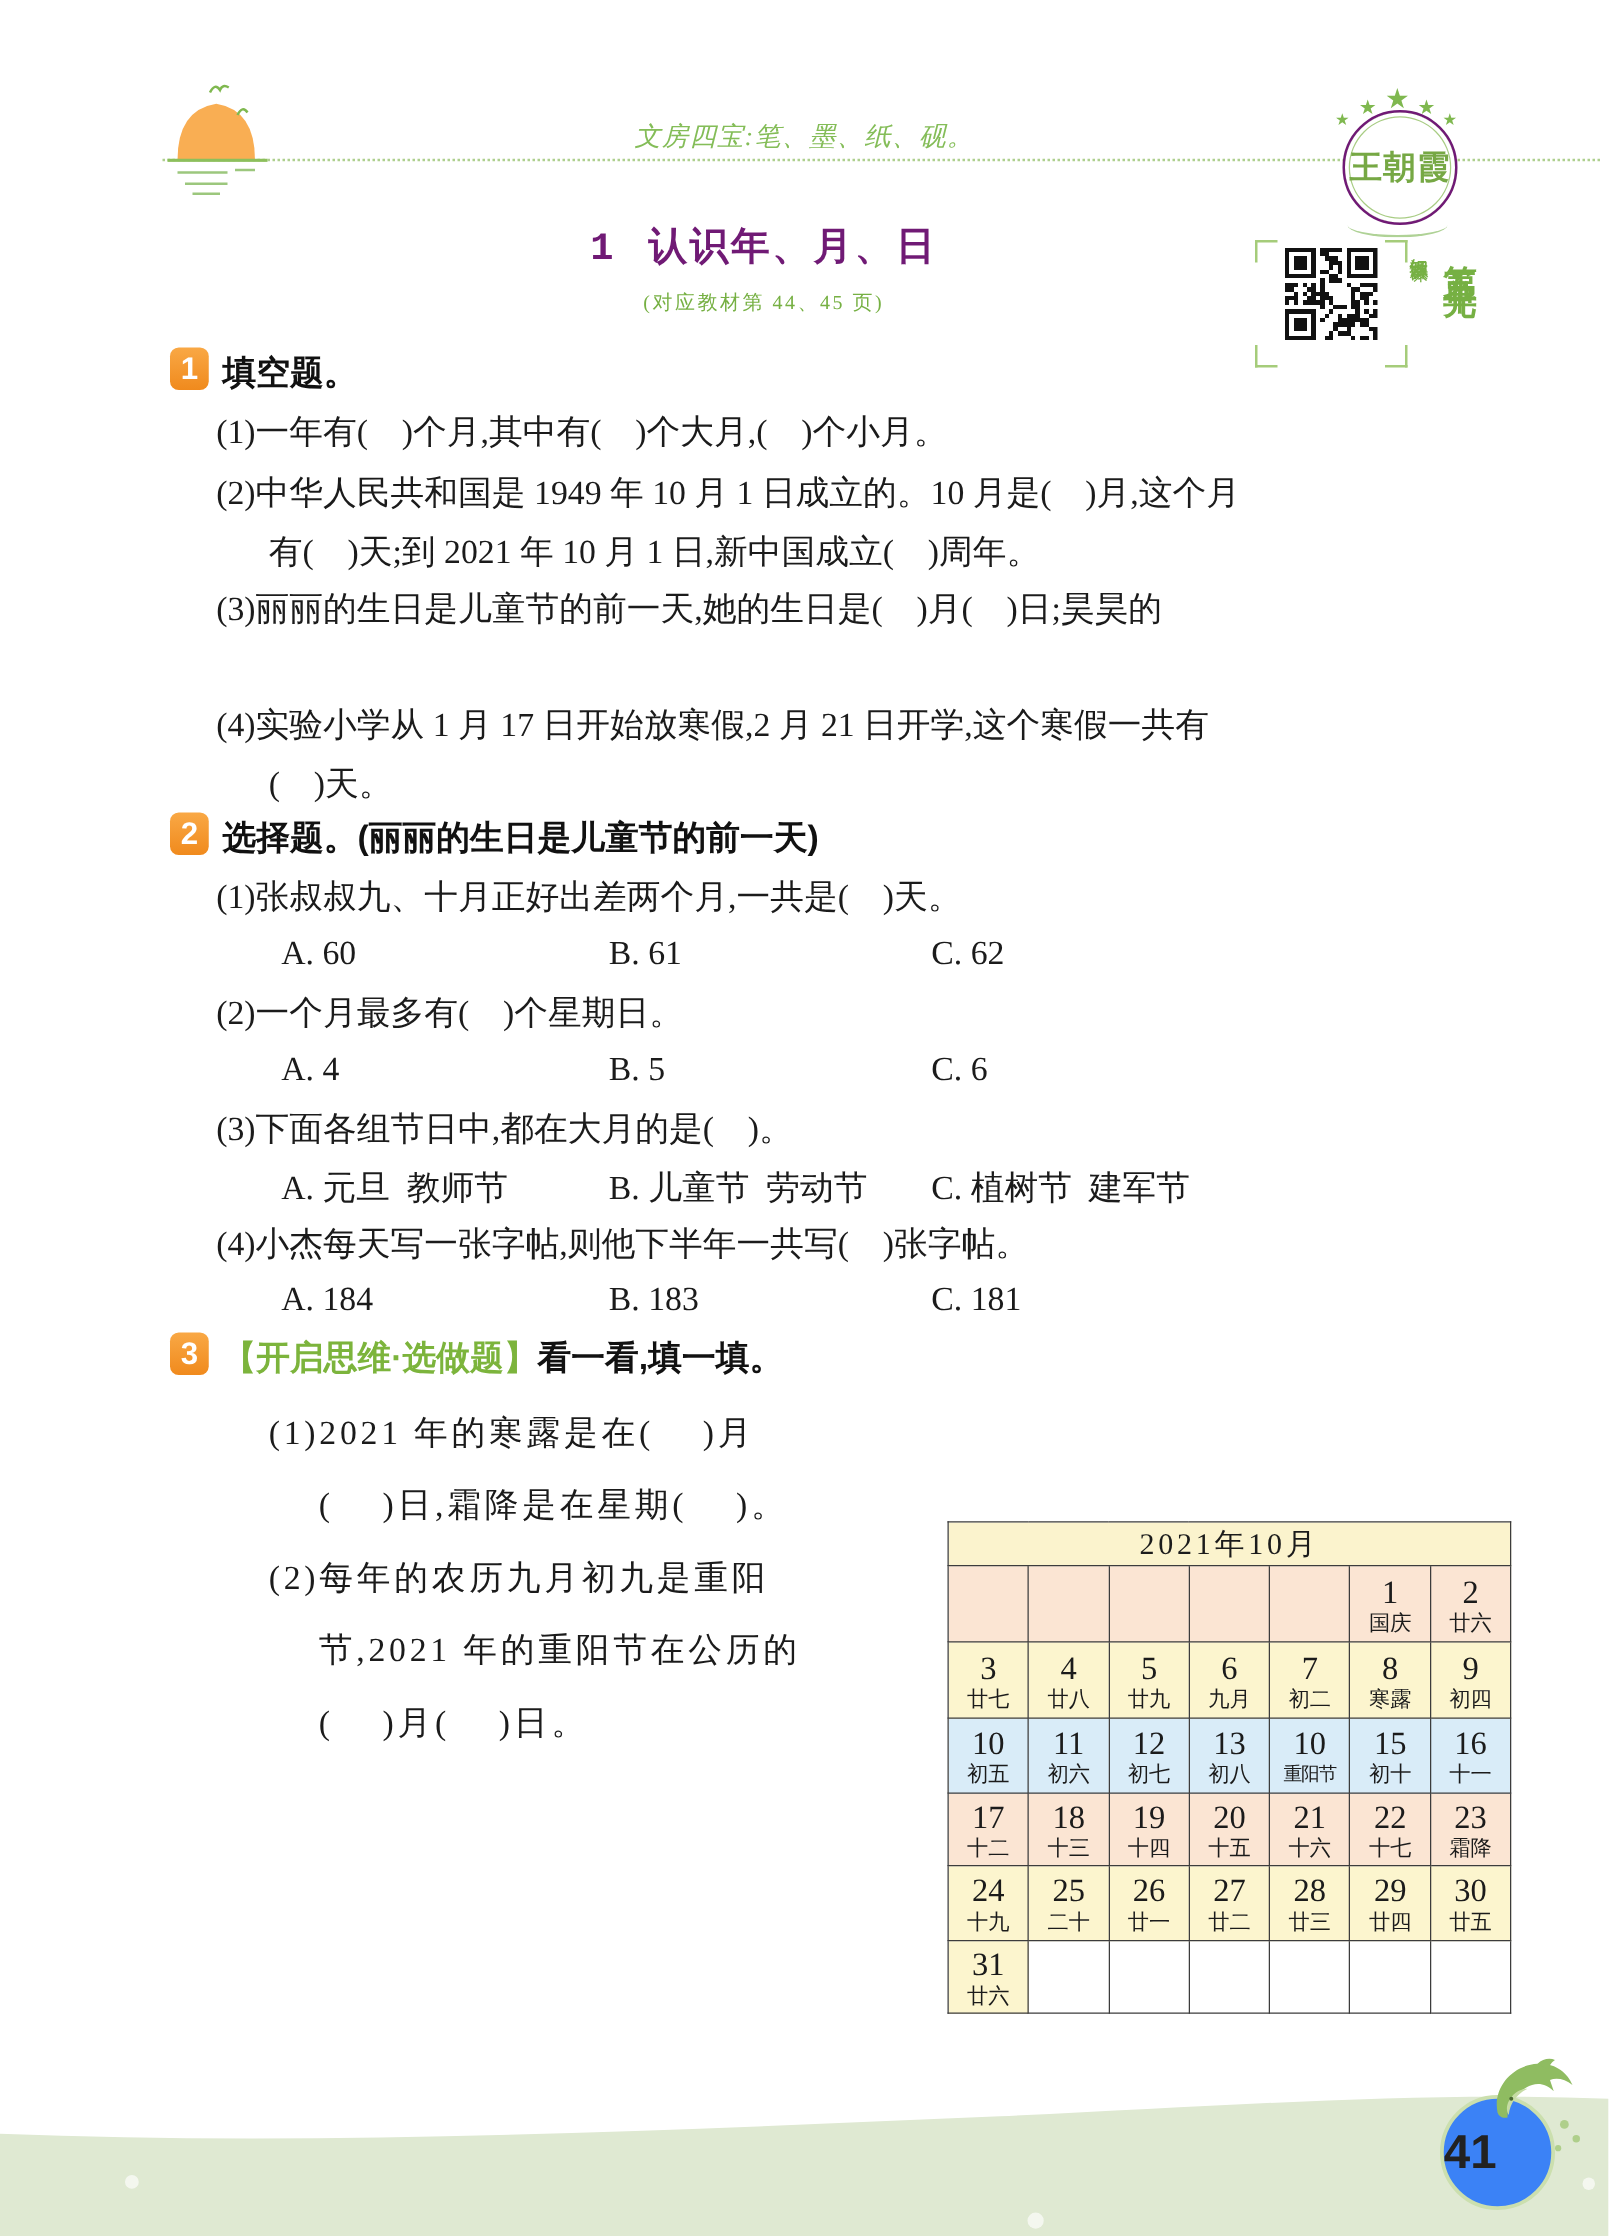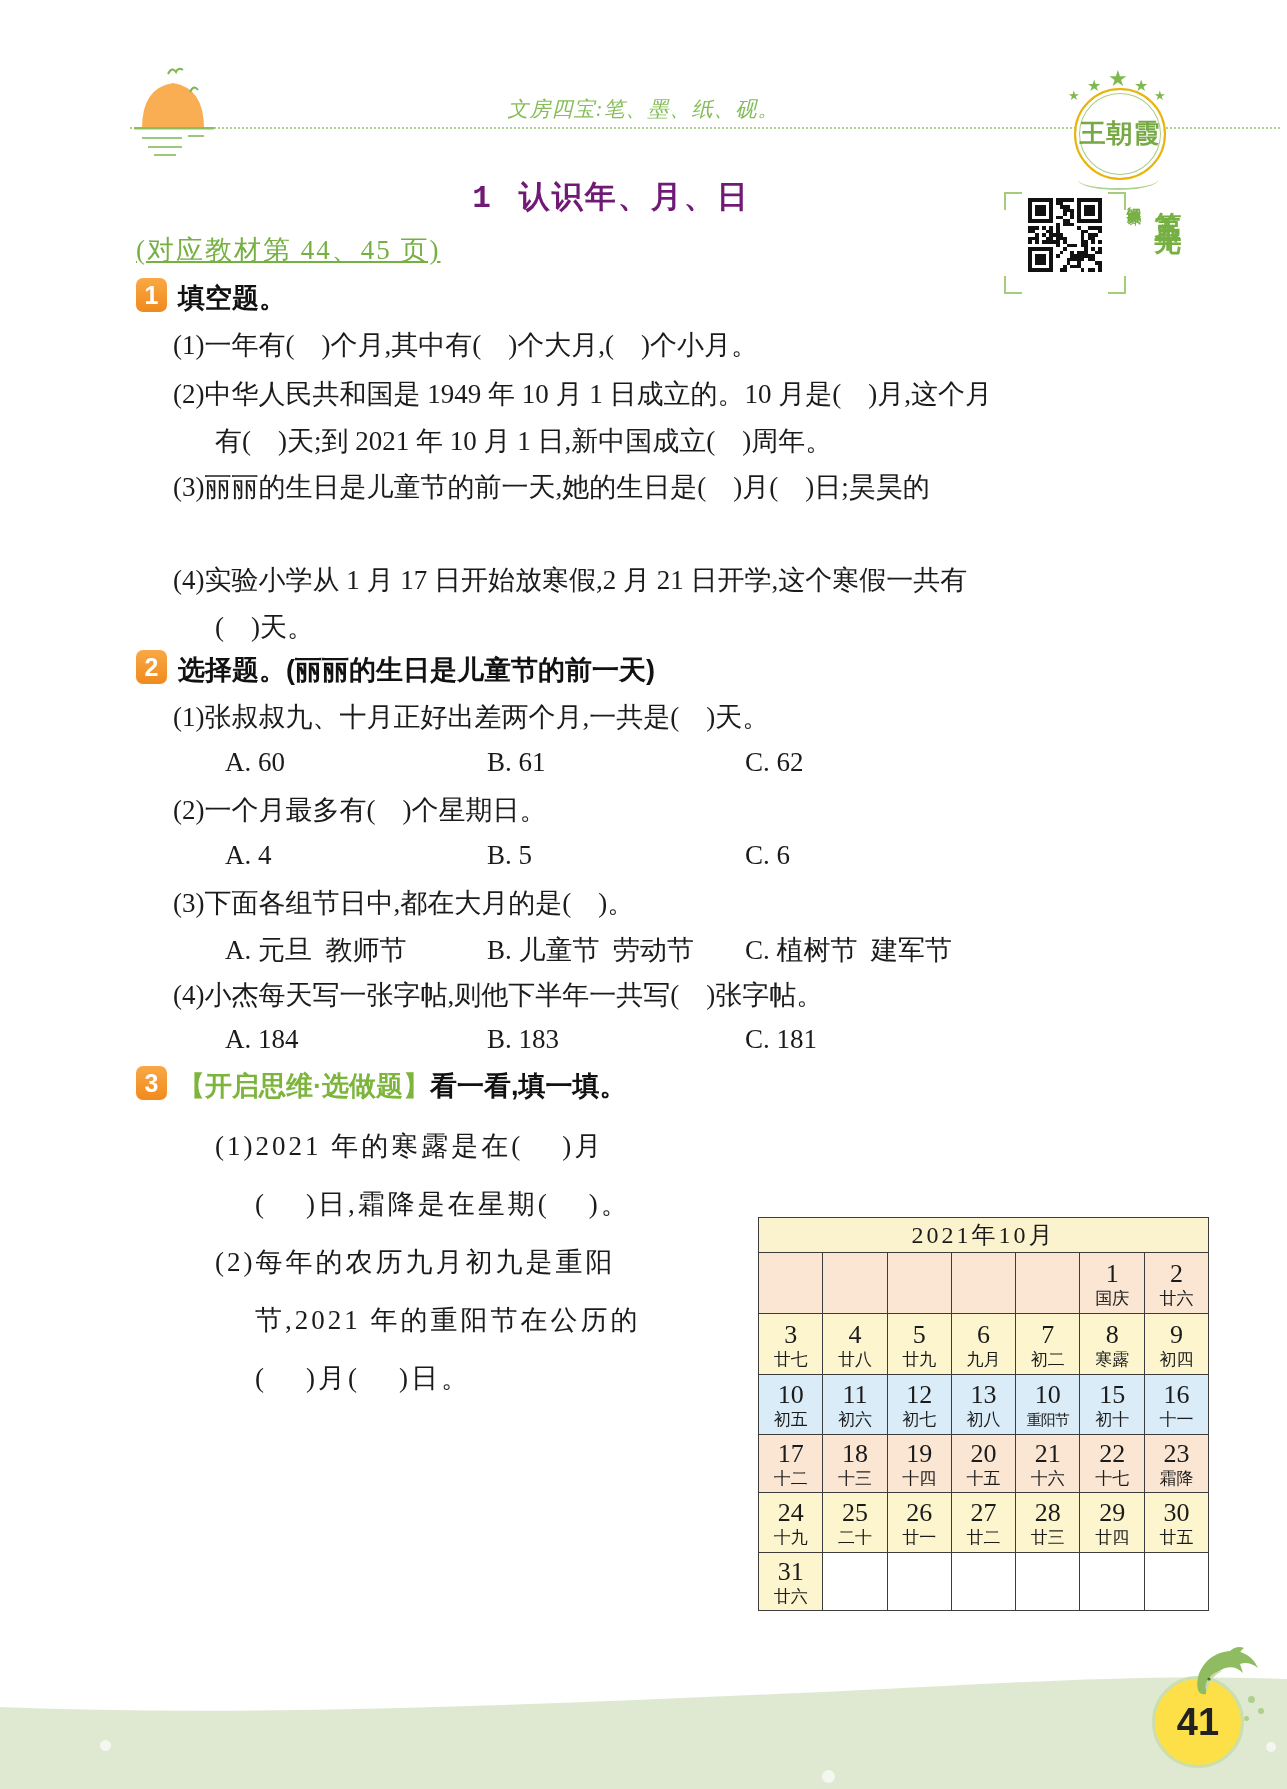--- a/index.html
+++ b/index.html
@@ -6,21 +6,21 @@
   #page{position:relative;width:1287px;height:1789px;background:#fff;overflow:hidden;
         font-family:"Liberation Serif","DejaVu Serif",serif;color:#1b1b1b;}
   .abs{position:absolute;}
   
   #dotline{position:absolute;left:130px;top:127px;width:1150px;border-top:2px dotted #aecf8e;}
   #motto{position:absolute;left:0;top:95px;width:1287px;text-align:center;
          font-size:21px;color:#84bd58;letter-spacing:1px;font-style:italic;}
   
   #brand{position:absolute;left:1056px;top:66px;width:140px;height:120px;}
   .star{position:absolute;color:#7fb84f;}
-  #brand .ring{position:absolute;left:18px;top:22px;width:88px;height:88px;border:2px solid #eab308;
+  #brand .ring{position:absolute;left:18px;top:22px;width:88px;height:88px;border:2px solid #701a75;
        border-radius:50%;background:#fff;box-shadow:inset 0 0 0 3px #fff,inset 0 0 0 4px #a9cd85;}
   #brand .ring span{position:absolute;left:0;right:0;top:26px;text-align:center;
        font-size:26px;font-weight:bold;color:#76a844;letter-spacing:1px;}
   #brand .ribbon{position:absolute;left:22px;top:104px;width:80px;height:18px;
        border-bottom:2px solid #9cc77d;border-radius:50%;opacity:.8;}
   
   #qrwrap{position:absolute;left:1004px;top:190px;width:200px;height:112px;}
   .corner{position:absolute;width:16px;height:16px;border:2px solid #a5cc7a;}
   .c-tl{left:0;top:2px;border-right:none;border-bottom:none;}
   .c-tr{left:104px;top:2px;border-left:none;border-bottom:none;}
@@ -30,22 +30,22 @@
   .v-text{writing-mode:vertical-rl;text-orientation:upright;}
   #qr-caption{position:absolute;left:122px;top:4px;font-size:15px;color:#76b043;
        font-family:"Liberation Sans","DejaVu Sans",sans-serif;letter-spacing:1px;line-height:17px;}
   #unit-label{position:absolute;left:146px;top:0px;font-size:27px;font-weight:bold;color:#76b043;
        font-family:"Liberation Sans","DejaVu Sans",sans-serif;letter-spacing:6px;}
   
   #title{position:absolute;left:136px;top:176px;width:950px;text-align:center;
         font-family:Liberation Mono, monospace;font-weight:bold;
         font-size:31px;letter-spacing:2px;color:#701a75;}
   #title .num{margin-right:26px;}
-  #subtitle{position:absolute;left:136px;top:232px;width:950px;
-        font-size:27px;color:#76b043;letter-spacing:2px;text-decoration:underline;}
+  #subtitle{position:absolute;left:136px;top:232px;width:950px;text-align:center;
+        font-size:16px;color:#76b043;letter-spacing:2px;}
   
   .badge{position:absolute;width:31px;height:34px;border-radius:7px;
         background:linear-gradient(180deg,#f9a845,#f08a1d);color:#fff;text-align:center;
         font-family:"Liberation Sans","DejaVu Sans",sans-serif;font-weight:bold;font-size:25px;line-height:34px;}
   .s-head{position:absolute;left:178px;font-family:"Liberation Sans","DejaVu Sans",sans-serif;
         font-weight:bold;font-size:27px;color:#111;white-space:pre;}
   .q-line{position:absolute;left:173px;font-size:27px;line-height:34px;white-space:pre;}
   .indent{left:215px;}
   .opt{position:absolute;font-size:27px;white-space:pre;}
   .o-a{left:225px;} .o-b{left:487px;} .o-c{left:745px;}
@@ -58,21 +58,21 @@
   td.cal-title{background:#fbf3cd;font-size:24px;letter-spacing:3px;}
   td.cal-week{background:#d9ecf8;font-size:20px;letter-spacing:5px;}
   td.bg-peach{background:#fbe5d3;} td.bg-yellow{background:#fcf5ce;} td.bg-blue{background:#d9ecf8;}
   td.cal-void{border:none;background:transparent;}
   .cal-cell .d{font-size:26px;line-height:29px;margin-top:2px;}
   .cal-cell .l{font-size:17px;line-height:22px;}
   .cal-cell .sm{font-size:15px;letter-spacing:-1px;}
   
   #wave{position:absolute;left:0;top:1655px;}
   #pagecircle{position:absolute;left:1152px;top:1676px;width:86px;height:86px;border-radius:50%;
-        background:#fde047;border:3px solid #cbdfae;text-align:center;z-index:3;}
+        background:#3b82f6;border:3px solid #cbdfae;z-index:3;}
   #pagecircle span{font-family:"Liberation Sans","DejaVu Sans",sans-serif;font-size:38px;
         font-weight:600;line-height:86px;color:#222;}
   #dolphin{position:absolute;left:1192px;top:1646px;z-index:4;}
   .dot{position:absolute;border-radius:50%;z-index:4;}
   .bubble{position:absolute;border-radius:50%;background:rgba(255,255,255,.65);z-index:2;}
 </style>
 </head>
 <body>
 
 <div id="page">

